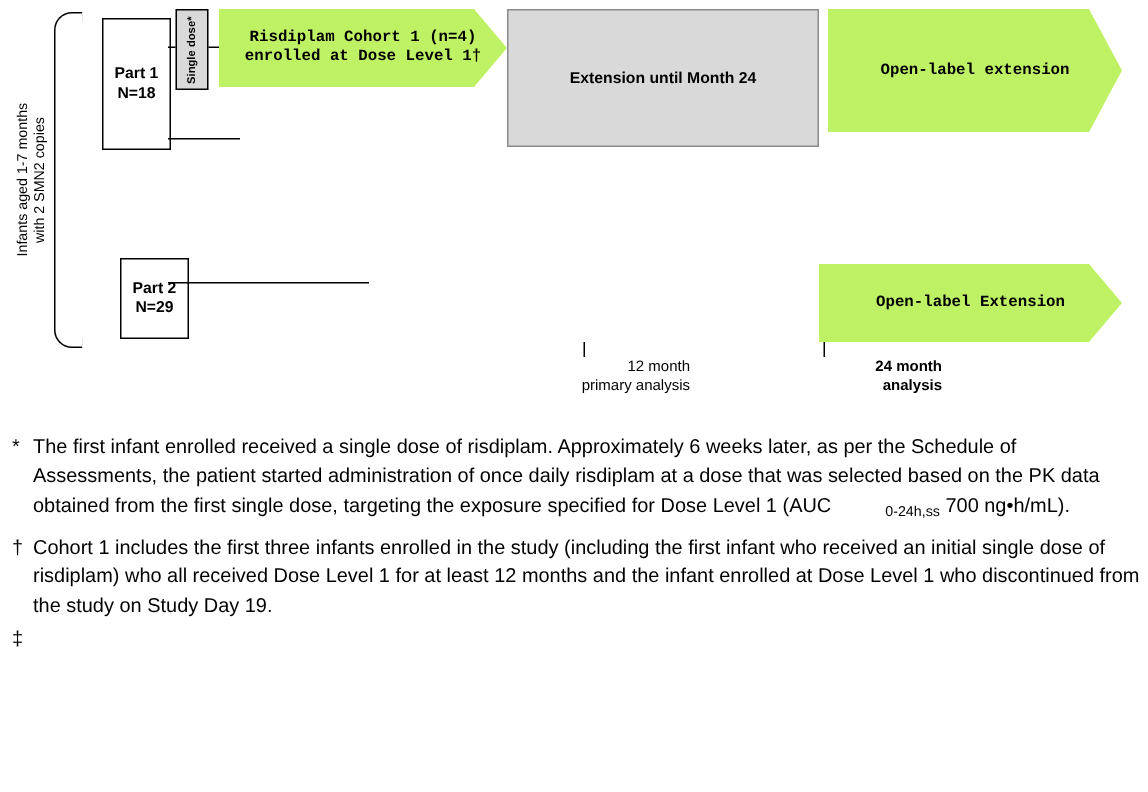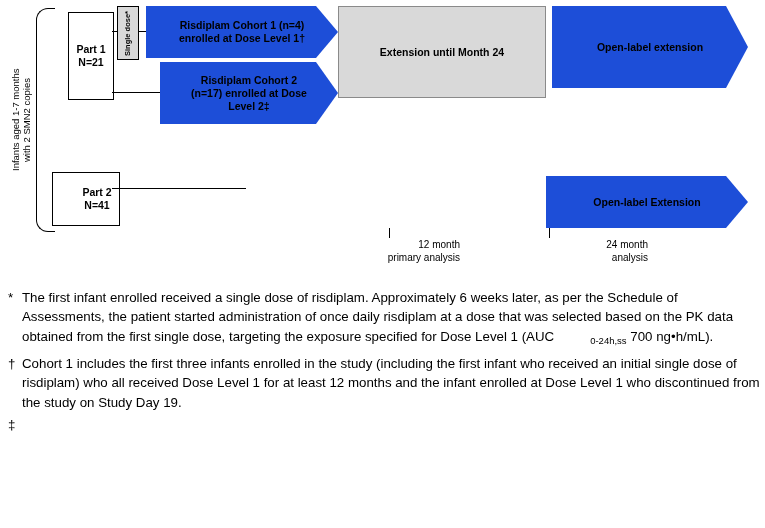--- a/index.html
+++ b/index.html
@@ -63,21 +63,21 @@
     font-size: 10.5px;
     font-weight: bold;
     text-align: center;
     display: flex;
     flex-direction: column;
     align-items: center;
     justify-content: center;
     line-height: 13px;
   }
   #part1-box { left: 68px; top: 12px; width: 44px; height: 86px; }
-  #part2-box { left: 52px; top: 172px; width: 44px; height: 52px; padding-left: 22px; }
+  #part2-box { left: 80px; top: 172px; width: 44px; height: 52px; }
 
   
   .single-dose {
     position: absolute;
     left: 117px;
     top: 6px;
     width: 20px;
     height: 52px;
     border: 1.3px solid #000;
     background: #d9d9d9;
@@ -110,21 +110,22 @@
   .block .txt {
     width: 100%;
     text-align: center;
     padding: 0 6px;
     white-space: pre-line;
   }
 
   .chev {
     clip-path: polygon(0 0, calc(100% - 22px) 0, 100% 50%, calc(100% - 22px) 100%, 0 100%);
     border: none;
-    background: #1d4ed8;
+    background: #bef264;
+    font-family: Liberation Mono, monospace;
   }
 
   #cohort1 { left: 146px; top: 6px; width: 192px; height: 52px; }
   #cohort2 { left: 160px; top: 62px; width: 178px; height: 62px; }
   #extension24 { left: 338px; top: 6px; width: 208px; height: 92px; }
   #openlabel1 { left: 552px; top: 6px; width: 196px; height: 82px; }
 
   #active-treatment { left: 246px; top: 176px; width: 300px; height: 52px; }
   #openlabel2 { left: 546px; top: 176px; width: 202px; height: 52px; }
 
@@ -146,21 +147,21 @@
   }
 
   .analysis-label {
     position: absolute;
     font-size: 10px;
     line-height: 13px;
     text-align: right;
     white-space: pre-line;
   }
   #an12 { left: 320px; top: 238px; width: 140px; }
-  #an24 { left: 508px; top: 238px; width: 140px; }
+  #an24 { left: 488px; top: 238px; width: 140px; font-weight: bold; }
 
   
   .notes {
     position: absolute;
     left: 8px;
     top: 288px;
     width: 752px;
     font-size: 13.3px;
     line-height: 19.4px;
   }
@@ -182,48 +183,43 @@
 <div id="root">
 
   <div class="diagram">
 
     <div class="brace-label">Infants aged 1-7 months
 with 2 SMN2 copies</div>
     <div class="brace"></div>
 
     <div class="part-box" id="part1-box">
       <div>Part 1</div>
-      <div>N=21</div>
+      <div>N=18</div>
     </div>
 
     <div class="part-box" id="part2-box">
       <div>Part 2</div>
-      <div>N=41</div>
+      <div>N=29</div>
     </div>
 
     <div class="hline" style="left:112px; top:31px; width:6px;"></div>
     <div class="hline" style="left:112px; top:92px; width:48px;"></div>
     <div class="vline" style="left:137px; top:31px; height:2px;"></div>
     <div class="hline" style="left:137px; top:31px; width:10px;"></div>
     <div class="hline" style="left:112px; top:188px; width:134px;"></div>
 
     <div class="single-dose">
       <span>Single dose*</span>
     </div>
 
     <div class="block chev" id="cohort1">
       <div class="txt">Risdiplam Cohort 1 (n=4)
 enrolled at Dose Level 1†</div>
     </div>
 
-    <div class="block chev" id="cohort2">
-      <div class="txt">Risdiplam Cohort 2
-(n=17) enrolled at Dose
-Level 2‡</div>
-    </div>
 
     <div class="block" id="extension24">
       <div class="txt">Extension until Month 24</div>
     </div>
 
     <div class="block chev" id="openlabel1">
       <div class="txt left-text">Open-label extension</div>
     </div>
 
 

